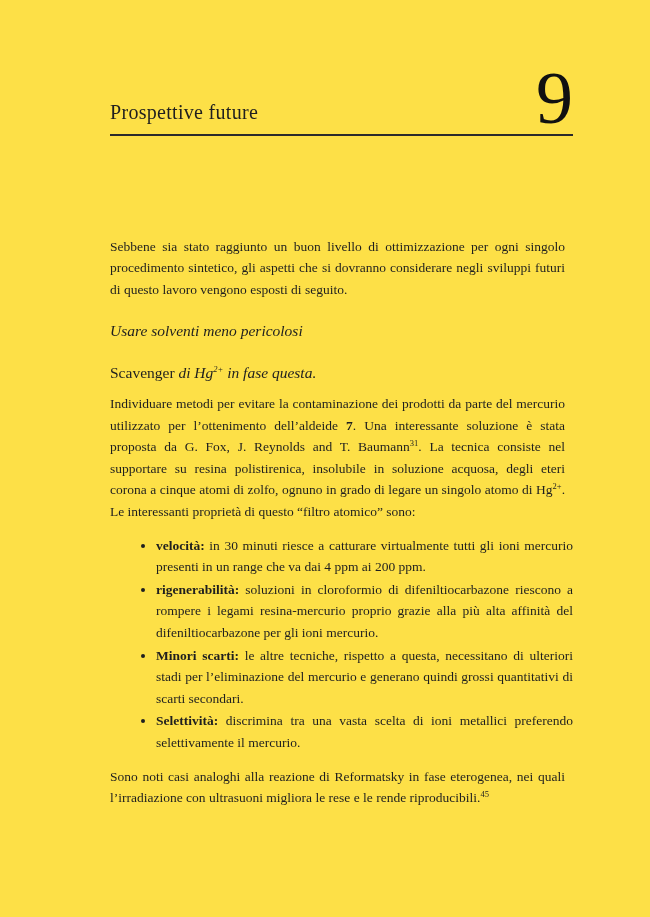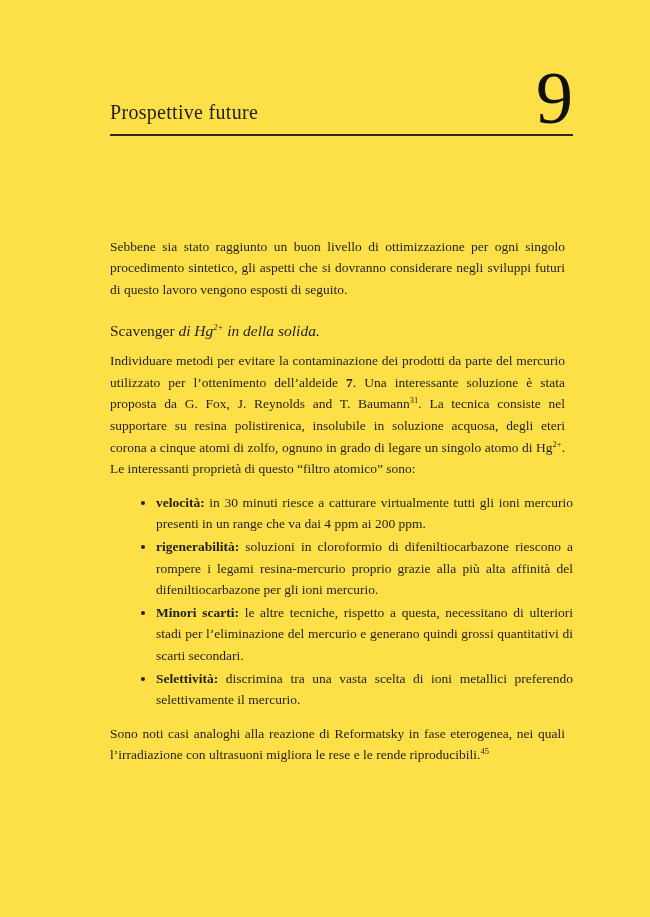--- a/index.html
+++ b/index.html
@@ -77,24 +77,27 @@
     <span class="chapter-title">Prospettive future</span>
     <span class="chapter-number">9</span>
   </div>
 
   <div class="doc-body">
 
     <p>
       <span>Sebbene sia stato raggiunto un buon livello di ottimizzazione per ogni singolo procedimento sintetico, gli aspetti che si dovranno considerare negli sviluppi futuri di questo lavoro vengono esposti di seguito.</span>
     </p>
 
+    <h2 class="subhead">
+      <span>Usare solventi meno pericolosi</span>
+    </h2>
 
 
     <h2 class="subhead">
-      <span class="roman">Scavenger </span><span>di Hg</span><sup class="chem">2+</sup><span> in della solida.</span>
+      <span class="roman">Scavenger </span><span>di Hg</span><sup class="chem">2+</sup><span> in fase questa.</span>
     </h2>
 
     <p>
       <span>Individuare metodi per evitare la contaminazione dei prodotti da parte del mercurio utilizzato per l’ottenimento dell’aldeide </span><span class="bold">7</span><span>. Una interessante soluzione è stata proposta da G. Fox, J. Reynolds and T. Baumann</span><sup class="fn">31</sup><span>. La tecnica consiste nel supportare su resina polistirenica, insolubile in soluzione acquosa, degli eteri corona a cinque atomi di zolfo, ognuno in grado di legare un singolo atomo di Hg</span><sup class="chem">2+</sup><span>. Le interessanti proprietà di questo “filtro atomico” sono:</span>
     </p>
 
     <ul class="props">
       <li>
         <span class="bold">velocità:</span><span> in 30 minuti riesce a catturare virtualmente tutti gli ioni mercurio presenti in un range che va dai 4 ppm ai 200 ppm.</span>
       </li>

